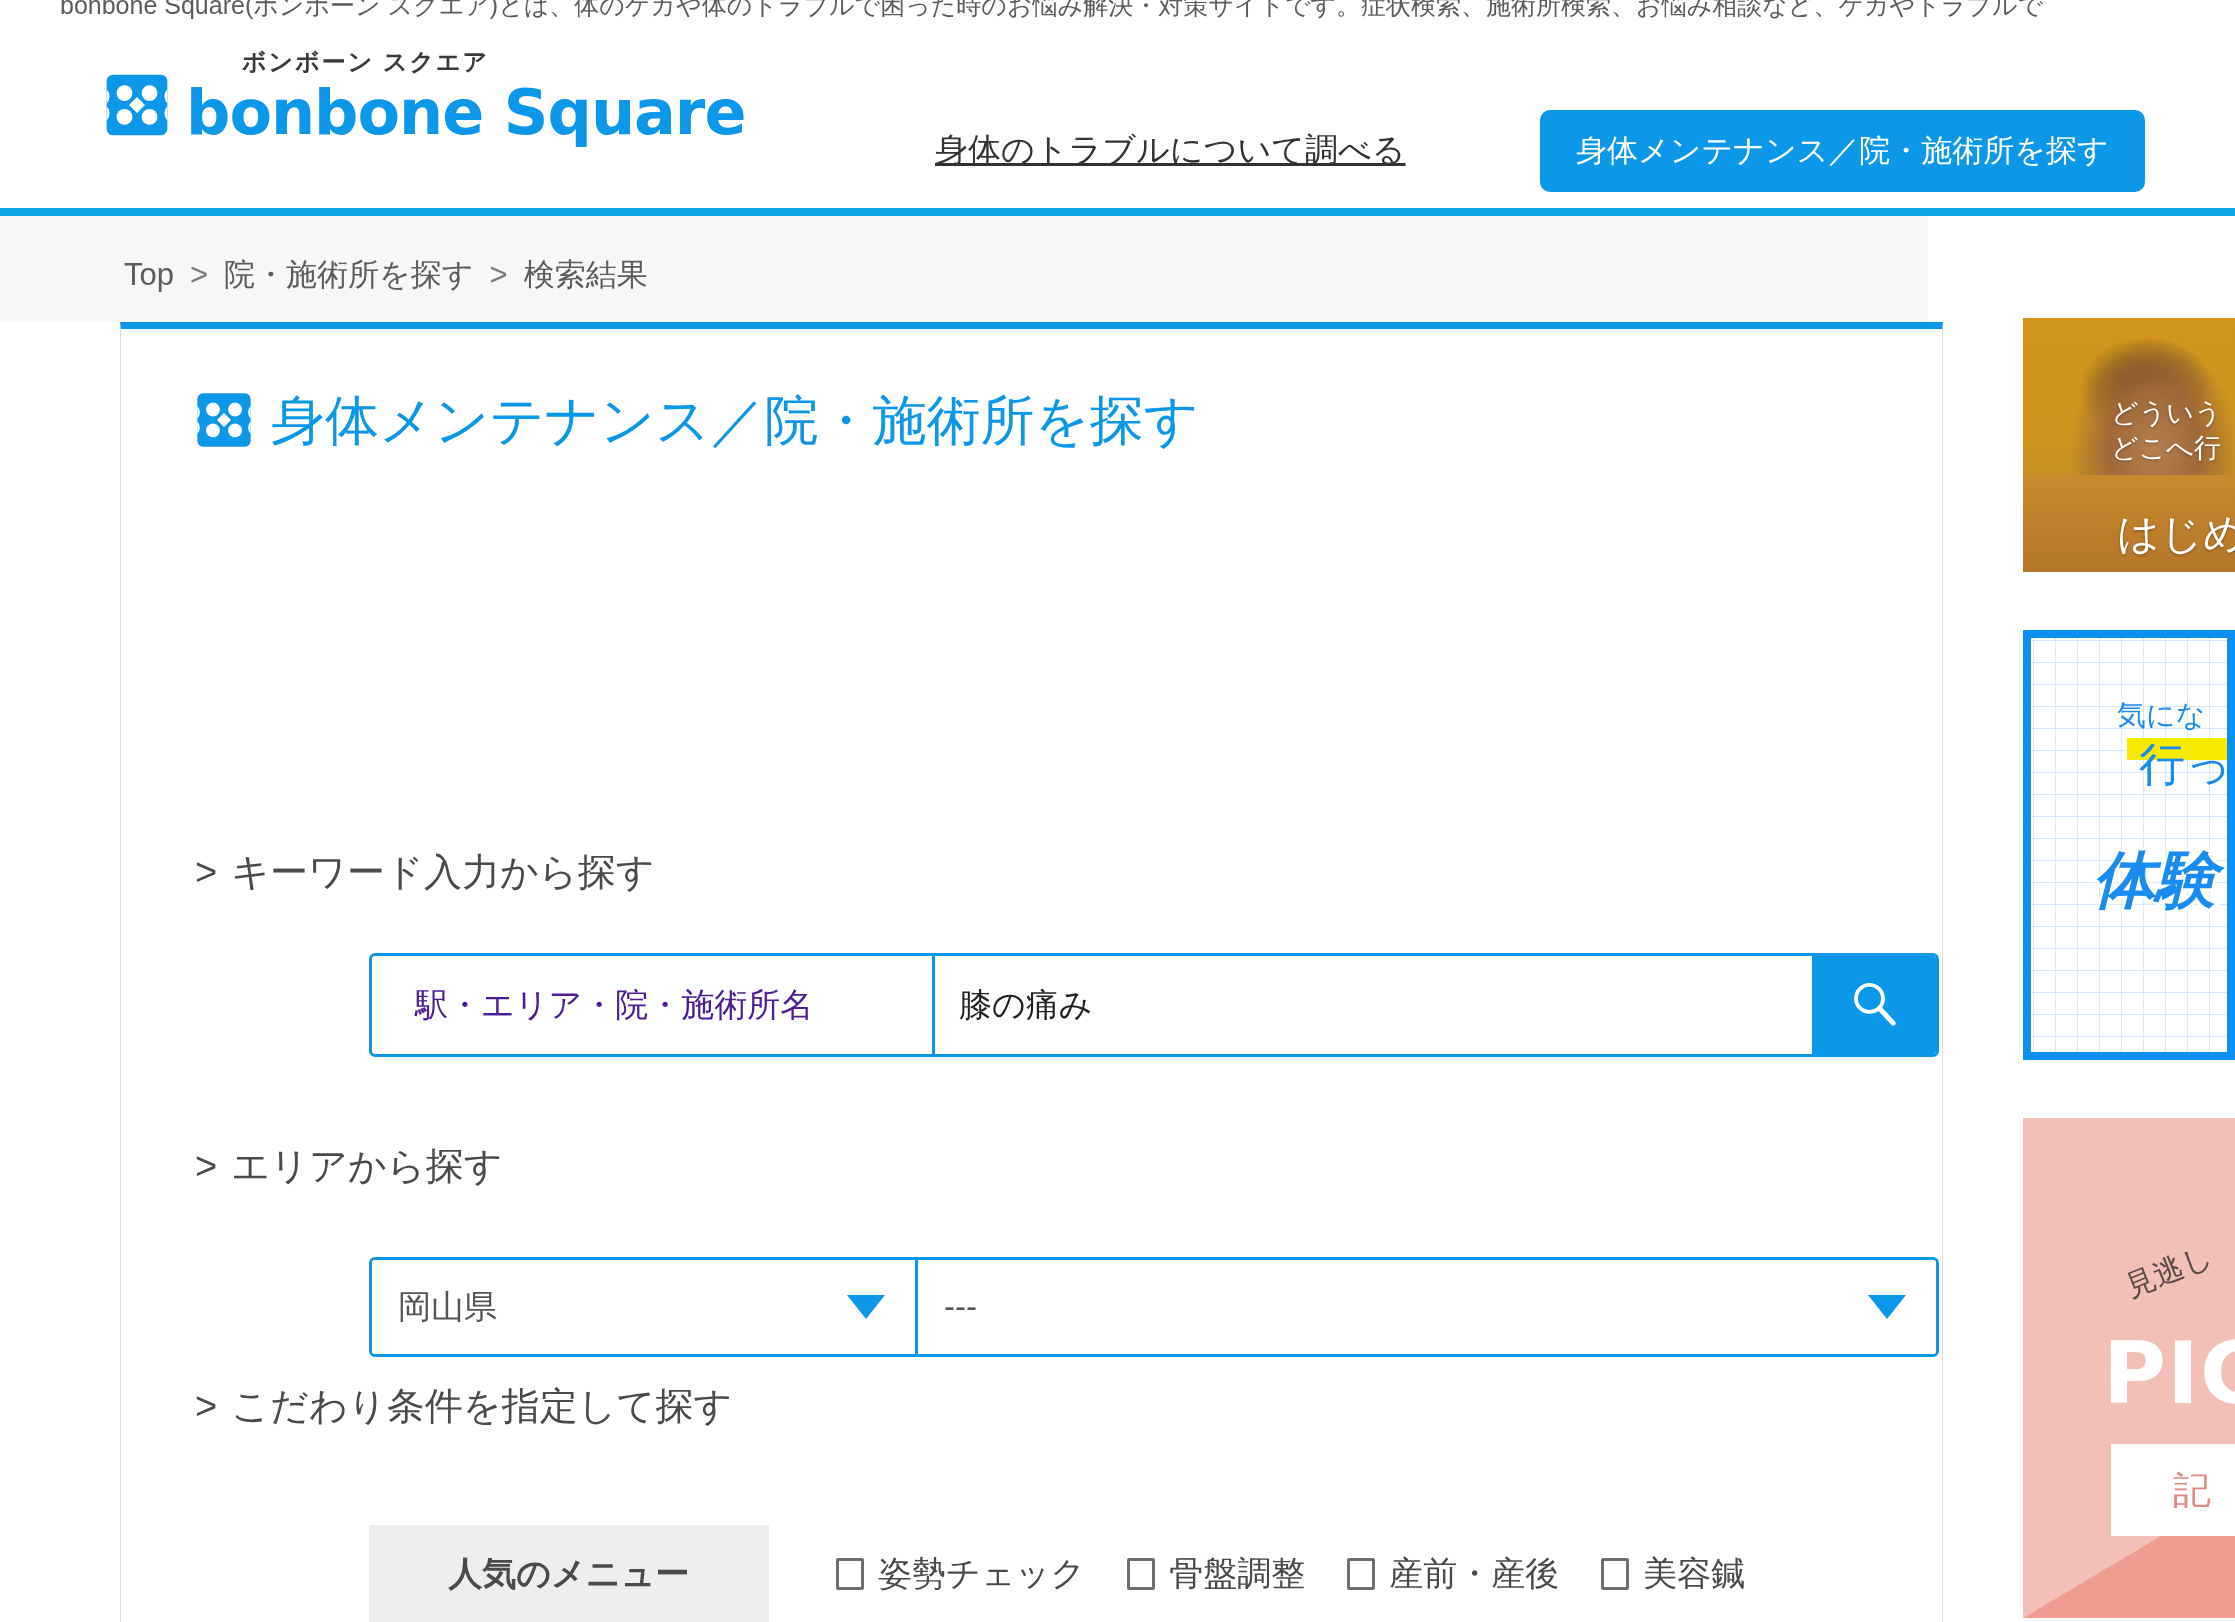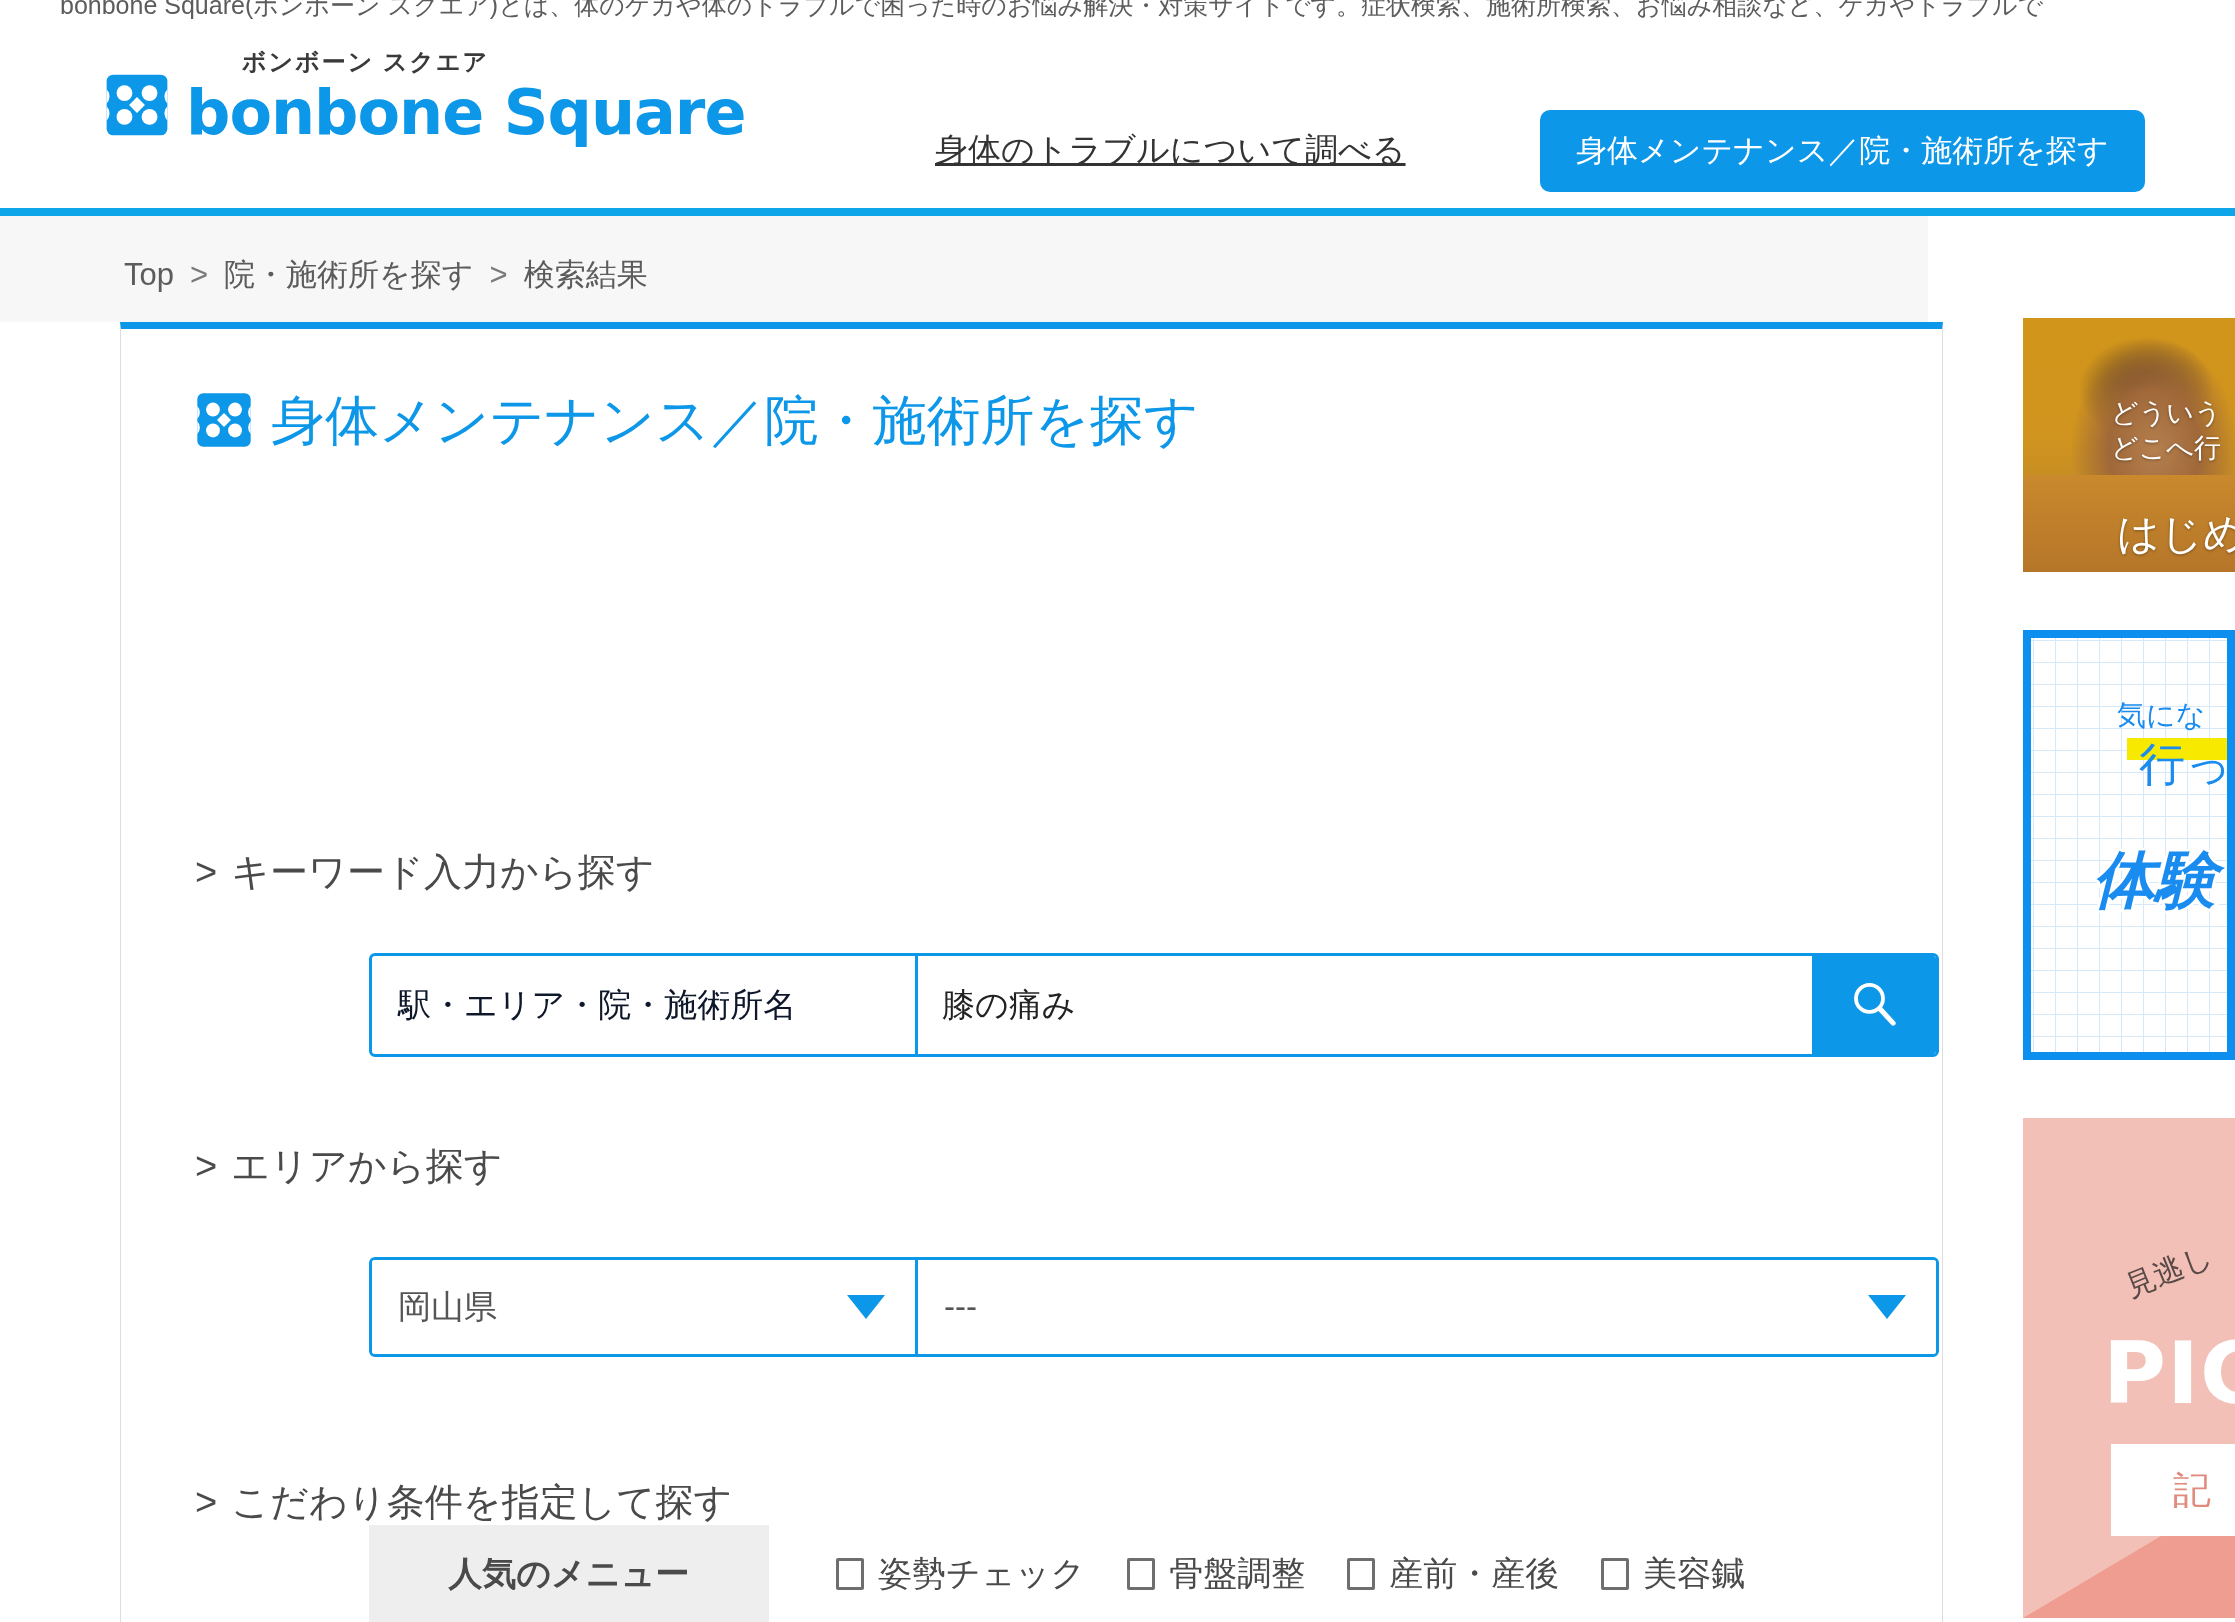--- a/index.html
+++ b/index.html
@@ -167,21 +167,21 @@
   .section-head {
     position: absolute;
     left: 74px;
     font-size: 38px;
     color: #4a4a4a;
     white-space: nowrap;
   }
   .section-head .chev { margin-right: 14px; color:#4a4a4a; }
   .sh-keyword { top: 518px; }
   .sh-area    { top: 812px; }
-  .sh-cond    { top: 1148px; text-align: right; }
+  .sh-cond    { top: 1052px; text-align: right; }
 
   
   .keyword-row {
     position: absolute;
     left: 248px;
     top: 624px;
     width: 1570px;
     height: 104px;
     border: 3px solid #0d97e8;
     border-radius: 6px;
@@ -191,23 +191,24 @@
     overflow: hidden;
   }
   .kw-label {
     width: 546px;
     flex: 0 0 546px;
     display: flex;
     align-items: center;
     padding-left: 26px;
     box-sizing: border-box;
     font-size: 33px;
-    color: #0f172a;
+    color: #4c1d95;
     border-right: 3px solid #0d97e8;
     white-space: nowrap;
+    margin-left: 17px;
   }
   .kw-input {
     flex: 1 1 auto;
     border: none;
     outline: none;
     font-size: 33px;
     font-family: inherit;
     color: #222222;
     padding-left: 24px;
     background: #ffffff;

